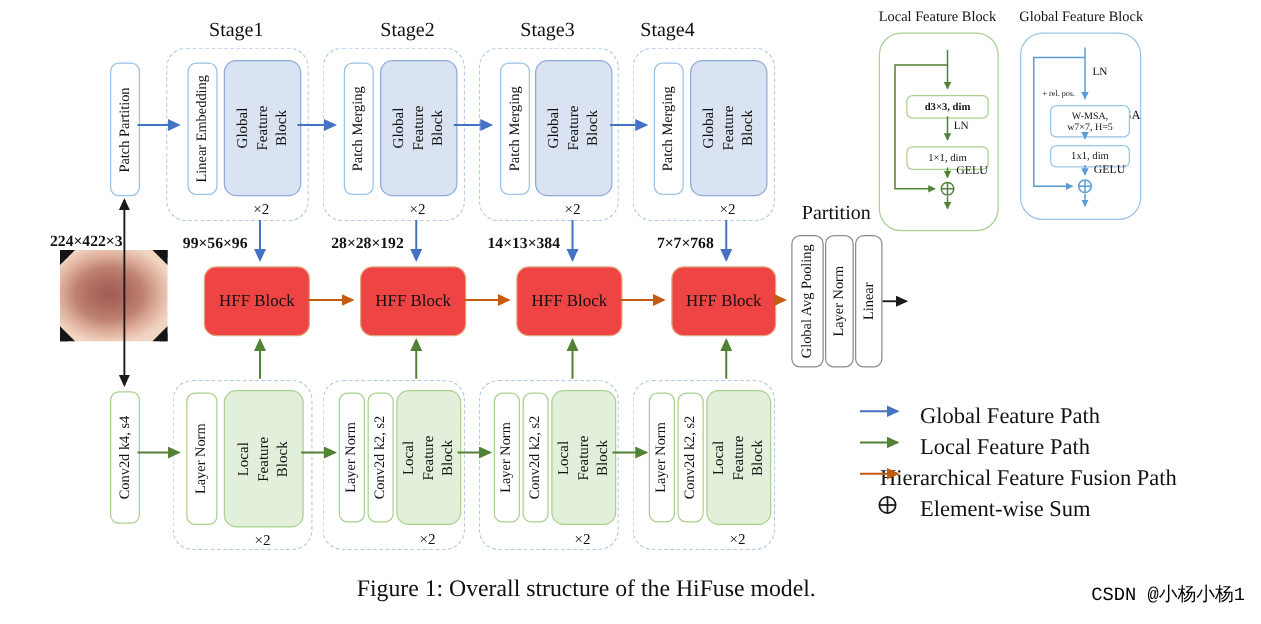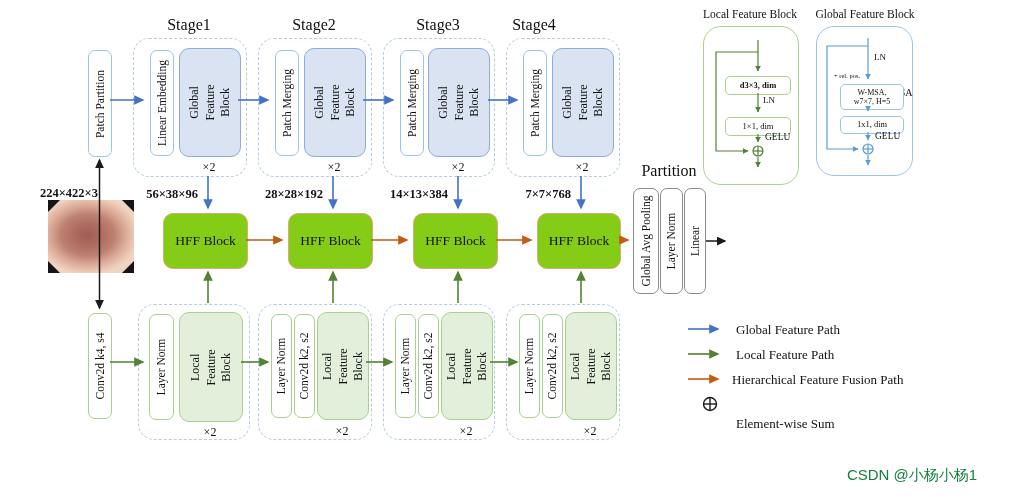--- a/index.html
+++ b/index.html
@@ -9,44 +9,44 @@
   .dashed{position:absolute;border:1.5px dashed #b5cce8;border-radius:16px;background:transparent;}
   .vbox{position:absolute;display:flex;align-items:center;justify-content:center;background:#fff;border-radius:7px;}
   .vbox>span{transform:rotate(-90deg);white-space:nowrap;font-size:11.5px;}
   .vbox.blue{border:1.2px solid #9dc3e6;}
   .vbox.green{border:1.2px solid #a9d18e;}
   .vbox.gray{border:1.2px solid #8c8c8c;}
   .bigblock{position:absolute;display:flex;align-items:center;justify-content:center;border-radius:10px;}
   .bigblock>span{transform:rotate(-90deg);width:100px;text-align:center;font-size:12px;line-height:1.3;}
   .gfb{background:#dae3f1;border:1.2px solid #8faadc;}
   .lfb{background:#e2efda;border:1.2px solid #a9d18e;}
-  .hff{position:absolute;background:#84cc16;border:1.2px solid #dfa77c;border-radius:10px;
+  .hff{position:absolute;background:#ef4444;border:1.2px solid #dfa77c;border-radius:10px;
        display:flex;align-items:center;justify-content:center;font-size:13.5px;}
   .x2{position:absolute;text-align:center;font-size:12px;}
   .stage-label{position:absolute;text-align:center;font-size:16px;}
   .dim-label{position:absolute;text-align:right;font-size:12.5px;font-weight:bold;}
   .dbox{position:absolute;background:#fff;border-radius:5px;display:flex;flex-direction:column;
         align-items:center;justify-content:center;text-align:center;line-height:1.15;}
   .dbox.green{border:1px solid #a9d18e;font-size:8.5px;}
   .dbox.blue{border:1px solid #9dc3e6;font-size:8.5px;}
   .slab{position:absolute;font-size:9px;white-space:nowrap;}
   .detail-title{position:absolute;text-align:center;font-size:11.5px;white-space:nowrap;}
-  .legend-label{position:absolute;font-size:13px;white-space:nowrap;}
+  .legend-label{position:absolute;font-size:18px;white-space:nowrap;}
   .photo{position:absolute;left:48px;top:200px;width:86px;height:73px;border-radius:3px;
          background:
            radial-gradient(60% 55% at 46% 48%, #9e5d55 0%, #b06e62 30%, #bd8173 52%, #d9a794 72%, #ecc9b6 92%, #f0d5c3 100%);}
   .photo .corner{position:absolute;width:0;height:0;border:6px solid transparent;}
   .photo .tl{top:0;left:0;border-top-color:#151515;border-left-color:#151515;}
   .photo .tr{top:0;right:0;border-top-color:#151515;border-right-color:#151515;}
   .photo .bl{bottom:0;left:0;border-bottom-color:#151515;border-left-color:#151515;}
   .photo .br{bottom:0;right:0;border-bottom-color:#151515;border-right-color:#151515;}
   #wires{position:absolute;left:0;top:0;width:1009px;height:499px;pointer-events:none;}
   .caption{position:absolute;left:134px;top:461px;width:670px;text-align:center;font-size:19px;}
-  .watermark{position:absolute;left:828px;top:466px;width:168px;text-align:center;font-size:15px;
-             color:#15803d;font-family:Liberation Sans, sans-serif;}
+  .watermark{position:absolute;left:828px;top:466px;width:168px;text-align:right;font-size:15px;
+             color:#000000;font-family:Liberation Mono, monospace;}
 </style>
 </head>
 <body>
 
 <div id="canvas">
 
   <div class="dim-label" style="left:26px;top:186px;width:72px;">224×422×3</div>
   <div class="photo">
     <div class="corner tl"></div>
     <div class="corner tr"></div>
@@ -54,21 +54,21 @@
     <div class="corner br"></div>
   </div>
   <div class="vbox blue" style="left:88px;top:50px;width:22px;height:105px;">
     <span>Patch Partition</span>
   </div>
   <div class="vbox green" style="left:88px;top:313px;width:22px;height:104px;">
     <span>Conv2d k4, s4</span>
   </div>
 
   <div class="stage-label" style="left:133px;top:16px;width:112px;">Stage1</div>
-  <div class="stage-label" style="left:258px;top:16px;width:112px;">Stage2</div>
+  <div class="stage-label" style="left:270px;top:16px;width:112px;">Stage2</div>
   <div class="stage-label" style="left:383px;top:16px;width:110px;">Stage3</div>
   <div class="stage-label" style="left:478px;top:16px;width:112px;">Stage4</div>
 
   <div class="dashed" style="left:133px;top:38px;width:112px;height:137px;">
     <div class="vbox blue" style="left:16px;top:11px;width:22px;height:104px;">
       <span>Linear Embedding</span>
       </div>
     <div class="bigblock gfb" style="left:45px;top:9px;width:60px;height:107px;">
       <span>Global Feature Block</span>
       </div>
@@ -95,21 +95,21 @@
   <div class="dashed" style="left:506px;top:38px;width:112px;height:137px;">
     <div class="vbox blue" style="left:16px;top:11px;width:22px;height:104px;">
       <span>Patch Merging</span>
       </div>
     <div class="bigblock gfb" style="left:45px;top:9px;width:60px;height:107px;">
       <span>Global Feature Block</span>
       </div>
     <div class="x2" style="left:45px;top:121px;width:60px;">×2</div>
   </div>
 
-  <div class="dim-label" style="left:128px;top:187px;width:70px;">56×38×96</div>
+  <div class="dim-label" style="left:128px;top:187px;width:70px;">99×56×96</div>
   <div class="dim-label" style="left:253px;top:187px;width:70px;">28×28×192</div>
   <div class="dim-label" style="left:378px;top:187px;width:70px;">14×13×384</div>
   <div class="dim-label" style="left:501px;top:187px;width:70px;">7×7×768</div>
 
   <div class="hff" style="left:163px;top:213px;width:83px;height:54px;">
     <span>HFF Block</span>
     </div>
   <div class="hff" style="left:288px;top:213px;width:83px;height:54px;">
     <span>HFF Block</span>
     </div>
@@ -197,23 +197,24 @@
     <span>W-MSA,</span>
     <span>w7×7, H=5</span>
     </div>
   <div class="dbox blue" style="left:840px;top:116px;width:62px;height:16px;">
     <span>1x1, dim</span>
     </div>
   <div class="slab" style="left:875px;top:131px;font-size:9.5px;">GELU</div>
 
   <div class="legend-label" style="left:736px;top:322px;">Global Feature Path</div>
   <div class="legend-label" style="left:736px;top:347px;">Local Feature Path</div>
-  <div class="legend-label" style="left:732px;top:372px;">Hierarchical Feature Fusion Path</div>
-  <div class="legend-label" style="left:736px;top:416px;font-family:Liberation Serif, serif;">Element-wise Sum</div>
-
+  <div class="legend-label" style="left:704px;top:372px;">Hierarchical Feature Fusion Path</div>
+  <div class="legend-label" style="left:736px;top:397px;font-family:Liberation Serif, serif;">Element-wise Sum</div>
+
+  <div class="caption">Figure 1: Overall structure of the HiFuse model.</div>
   <div class="watermark">CSDN @小杨小杨1</div>
 
   <svg id="wires" viewBox="0 0 1009 499">
     <defs>
       <marker id="ab" markerWidth="7" markerHeight="7" refX="5.5" refY="3" orient="auto">
           <path d="M0,0 L6.5,3 L0,6 z" fill="#4472c4"></path>
         </marker>
       <marker id="ag" markerWidth="7" markerHeight="7" refX="5.5" refY="3" orient="auto">
           <path d="M0,0 L6.5,3 L0,6 z" fill="#538135"></path>
         </marker>

